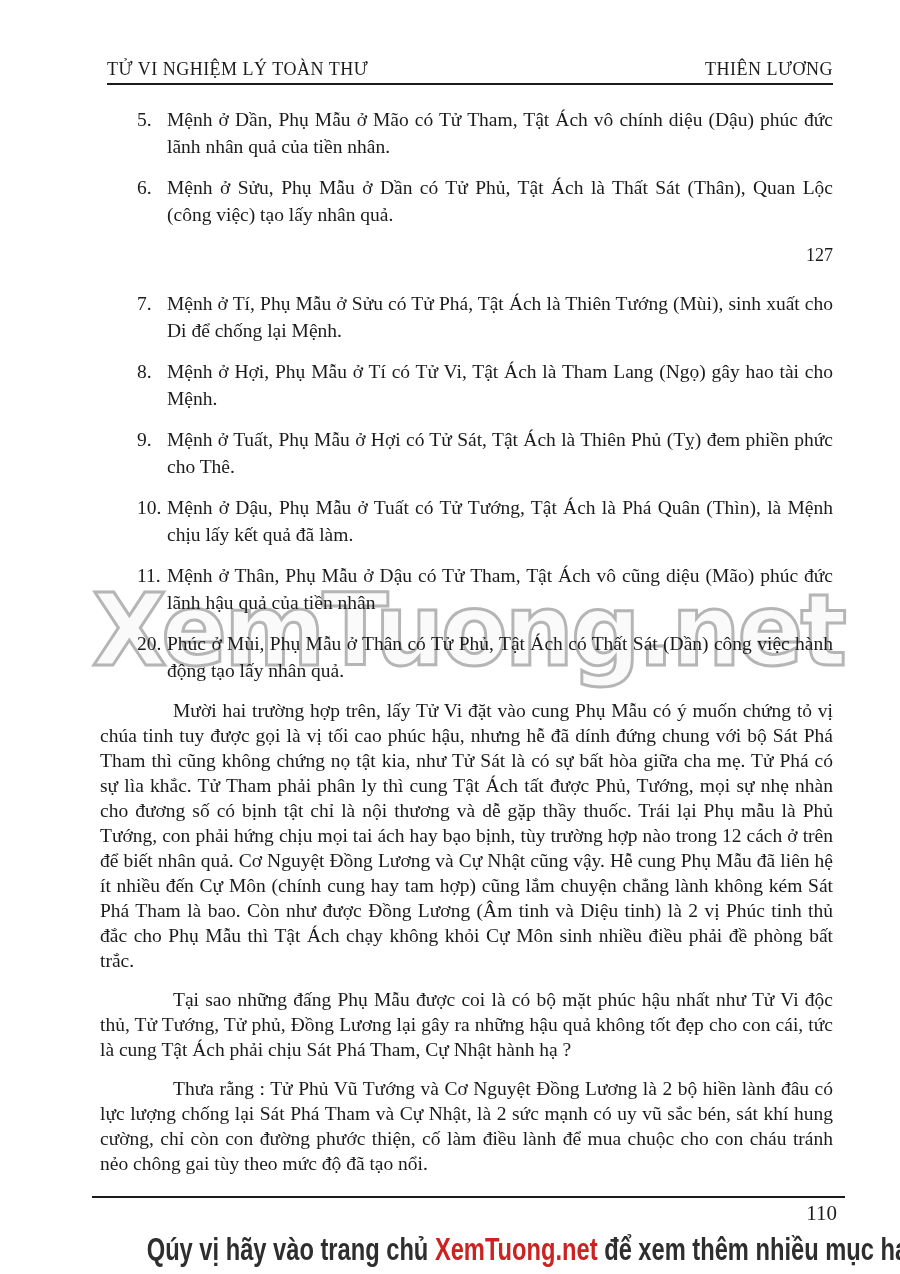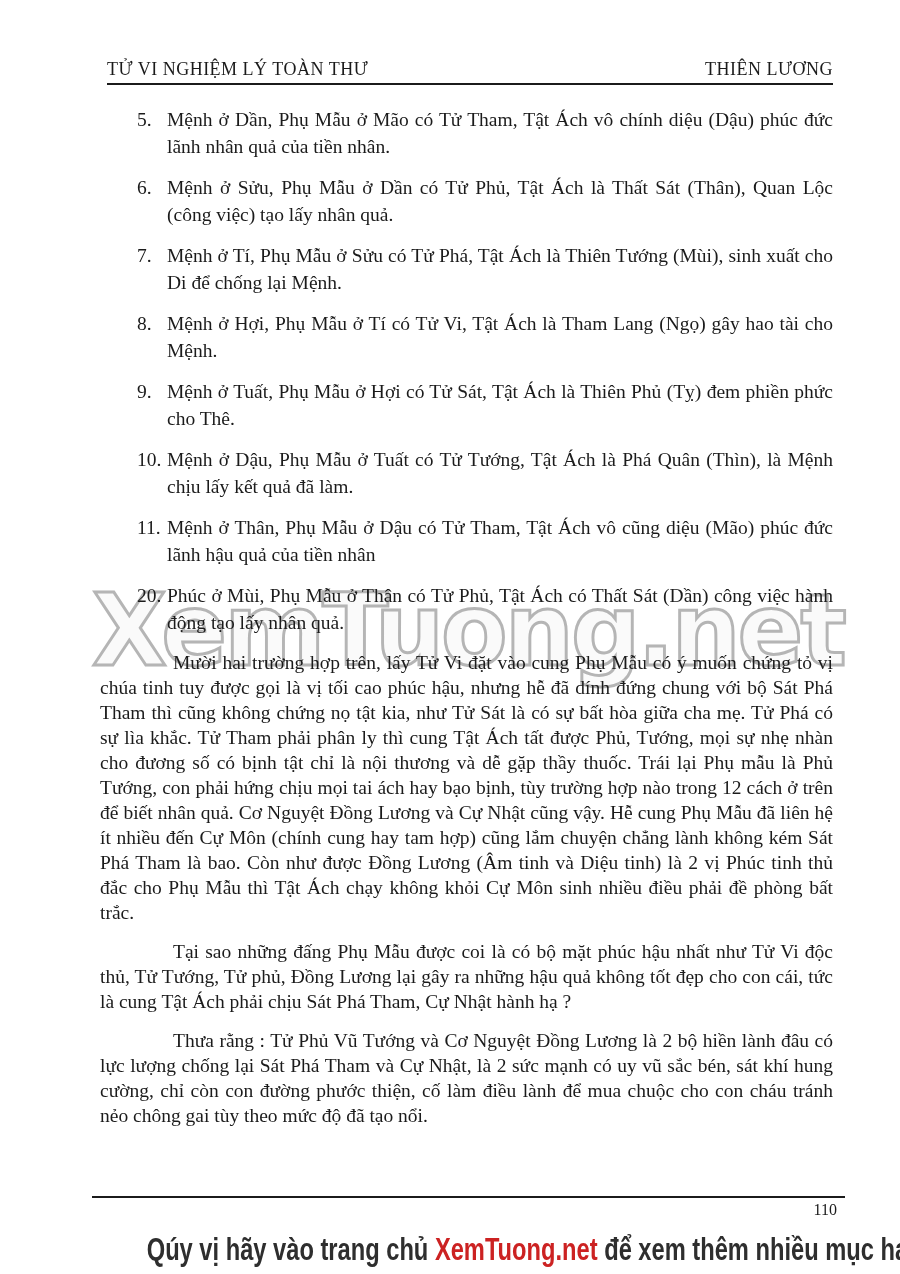--- a/index.html
+++ b/index.html
@@ -79,21 +79,21 @@
   .bottom-rule{
     position:absolute;
     z-index:2;
     top:1196px;left:92px;right:55px;
     border-top:2px solid #1b1b1b;
   }
   .pagenum-bottom{
     position:absolute;
     z-index:2;
     top:1201px;right:63px;
-    font-size:16px;
+    font-size:21px;
     margin-left:8px;
   }
   .footer{
     position:absolute;
     z-index:2;
     top:1231px;left:0;right:0;
     text-align:center;
     font-family:"Liberation Sans","DejaVu Sans",sans-serif;
     font-weight:bold;
     font-size:32px;
@@ -126,20 +126,21 @@
       <div class="item">
         <span class="num">5.</span>
         <span class="itext">Mệnh ở Dần, Phụ Mẫu ở Mão có Tử Tham, Tật Ách vô chính diệu (Dậu) phúc đức lãnh nhân quả của tiền nhân.</span>
       </div>
 
       <div class="item">
         <span class="num">6.</span>
         <span class="itext">Mệnh ở Sửu, Phụ Mẫu ở Dần có Tử Phủ, Tật Ách là Thất Sát (Thân), Quan Lộc (công việc) tạo lấy nhân quả.</span>
       </div>
 
+      <div class="pagenum-mid">127</div>
 
       <div class="item">
         <span class="num">7.</span>
         <span class="itext">Mệnh ở Tí, Phụ Mẫu ở Sửu có Tử Phá, Tật Ách là Thiên Tướng (Mùi), sinh xuất cho Di để chống lại Mệnh.</span>
       </div>
 
       <div class="item">
         <span class="num">8.</span>
         <span class="itext">Mệnh ở Hợi, Phụ Mẫu ở Tí có Tử Vi, Tật Ách là Tham Lang (Ngọ) gây hao tài cho Mệnh.</span>
       </div>

